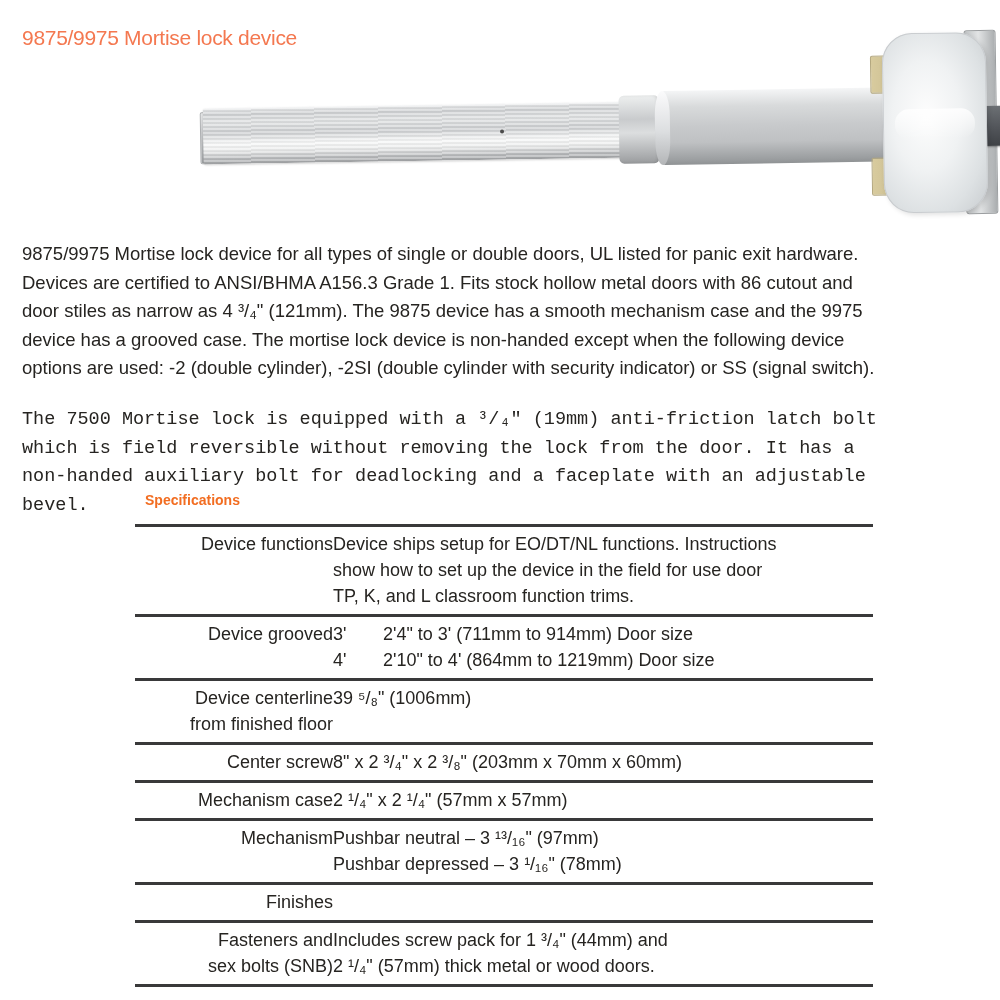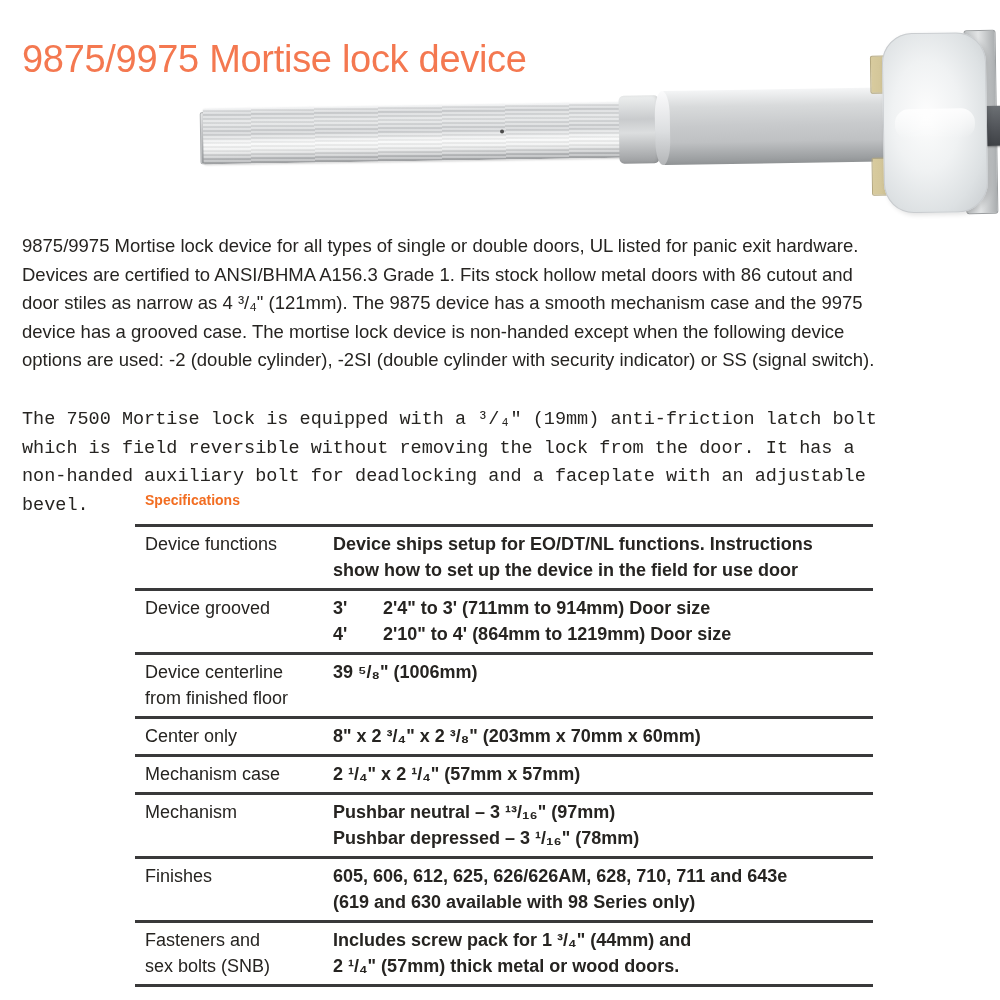--- a/index.html
+++ b/index.html
@@ -12,23 +12,22 @@
   html,body{width:1000px;height:1000px;}
   body{
     position:relative;
     background:#ffffff;
     font-family:"Liberation Sans","DejaVu Sans",sans-serif;
     color:var(--text);
     overflow:hidden;
   }
   .page-title{
     position:absolute;left:22px;top:26px;
-    font-size:38px;font-weight:400;letter-spacing:-0.3px;
+    font-size:21px;font-weight:400;letter-spacing:-0.3px;
     color:var(--orange-title);
-    margin-top:12px;
   }
   
   .hero{position:absolute;left:195px;top:28px;width:812px;height:200px;transform:rotate(-0.9deg);}
   .hero div{position:absolute;}
   .rail{
     left:8px;top:74px;width:450px;height:56px;border-radius:3px;
     background:
       repeating-linear-gradient(180deg, rgba(255,255,255,.30) 0 2px, rgba(0,0,0,.045) 2px 4px),
       linear-gradient(180deg,#f2f3f4 0%,#cfd1d3 10%,#dfe1e2 26%,#cdcfd1 45%,#f7f8f8 64%,#eceded 76%,#b6b8ba 92%,#a3a5a7 100%);
     box-shadow:0 1px 2px rgba(0,0,0,.18);
@@ -84,35 +83,35 @@
   }
   .case-highlight{
     left:700px;top:86px;width:80px;height:30px;border-radius:14px;
     background:linear-gradient(180deg,rgba(255,255,255,.85),rgba(255,255,255,0));
   }
   
   .para{
     position:absolute;left:22px;width:860px;
     font-size:18.5px;line-height:28.5px;
   }
-  .para-1{top:232px;}
+  .para-1{top:240px;}
   .para-2{top:406px;font-family:Liberation Mono, monospace;}
   
   .specs-heading{
     position:absolute;left:145px;top:492px;
     font-size:14px;font-weight:700;color:var(--orange-heading);
   }
   .spec-table{
     position:absolute;left:135px;top:524px;width:738px;
     border-top:3px solid var(--border);
     font-size:18px;line-height:26px;
   }
   .spec-row{display:flex;border-bottom:3px solid var(--border);padding:4px 0 5px 0;}
-  .spec-label{width:198px;padding-left:10px;flex:none;}
-  .spec-value{flex:1;font-weight:bold;}
+  .spec-label{width:198px;padding-left:10px;flex:none;text-align:right;}
+  .spec-value{flex:1;}
   .size-prefix{display:inline-block;width:50px;}
 </style>
 </head>
 <body>
 
 <h1 class="page-title">9875/9975 Mortise lock device</h1>
 
 <div class="hero">
   <div class="rail-endcap"></div>
   <div class="rail"></div>
@@ -137,20 +136,21 @@
 <h2 class="specs-heading">Specifications</h2>
 
 <div class="spec-table" id="spec-table">
     <div class="spec-row">
       <div class="spec-label">
         <div>Device functions</div>
       </div>
       <div class="spec-value">
         <div>Device ships setup for EO/DT/NL functions. Instructions</div>
         <div>show how to set up the device in the field for use door</div>
+        <div>TP, K, and L classroom function trims.</div>
       </div>
     </div>
     <div class="spec-row">
       <div class="spec-label">
         <div>Device grooved</div>
       </div>
       <div class="spec-value">
         <div><span class="size-prefix">3'</span>2'4" to 3' (711mm to 914mm) Door size</div>
         <div><span class="size-prefix">4'</span>2'10" to 4' (864mm to 1219mm) Door size</div>
       </div>
@@ -159,21 +159,21 @@
       <div class="spec-label">
         <div>Device centerline</div>
         <div>from finished floor</div>
       </div>
       <div class="spec-value">
         <div>39 ⁵/₈" (1006mm)</div>
       </div>
     </div>
     <div class="spec-row">
       <div class="spec-label">
-        <div>Center only</div>
+        <div>Center screw</div>
       </div>
       <div class="spec-value">
         <div>8" x 2 ³/₄" x 2 ³/₈" (203mm x 70mm x 60mm)</div>
       </div>
     </div>
     <div class="spec-row">
       <div class="spec-label">
         <div>Mechanism case</div>
       </div>
       <div class="spec-value">
@@ -186,24 +186,20 @@
       </div>
       <div class="spec-value">
         <div>Pushbar neutral – 3 ¹³/₁₆" (97mm)</div>
         <div>Pushbar depressed – 3 ¹/₁₆" (78mm)</div>
       </div>
     </div>
     <div class="spec-row">
       <div class="spec-label">
         <div>Finishes</div>
       </div>
-      <div class="spec-value">
-        <div>605, 606, 612, 625, 626/626AM, 628, 710, 711 and 643e</div>
-        <div>(619 and 630 available with 98 Series only)</div>
-      </div>
     </div>
     <div class="spec-row">
       <div class="spec-label">
         <div>Fasteners and</div>
         <div>sex bolts (SNB)</div>
       </div>
       <div class="spec-value">
         <div>Includes screw pack for 1 ³/₄" (44mm) and</div>
         <div>2 ¹/₄" (57mm) thick metal or wood doors.</div>
       </div>

